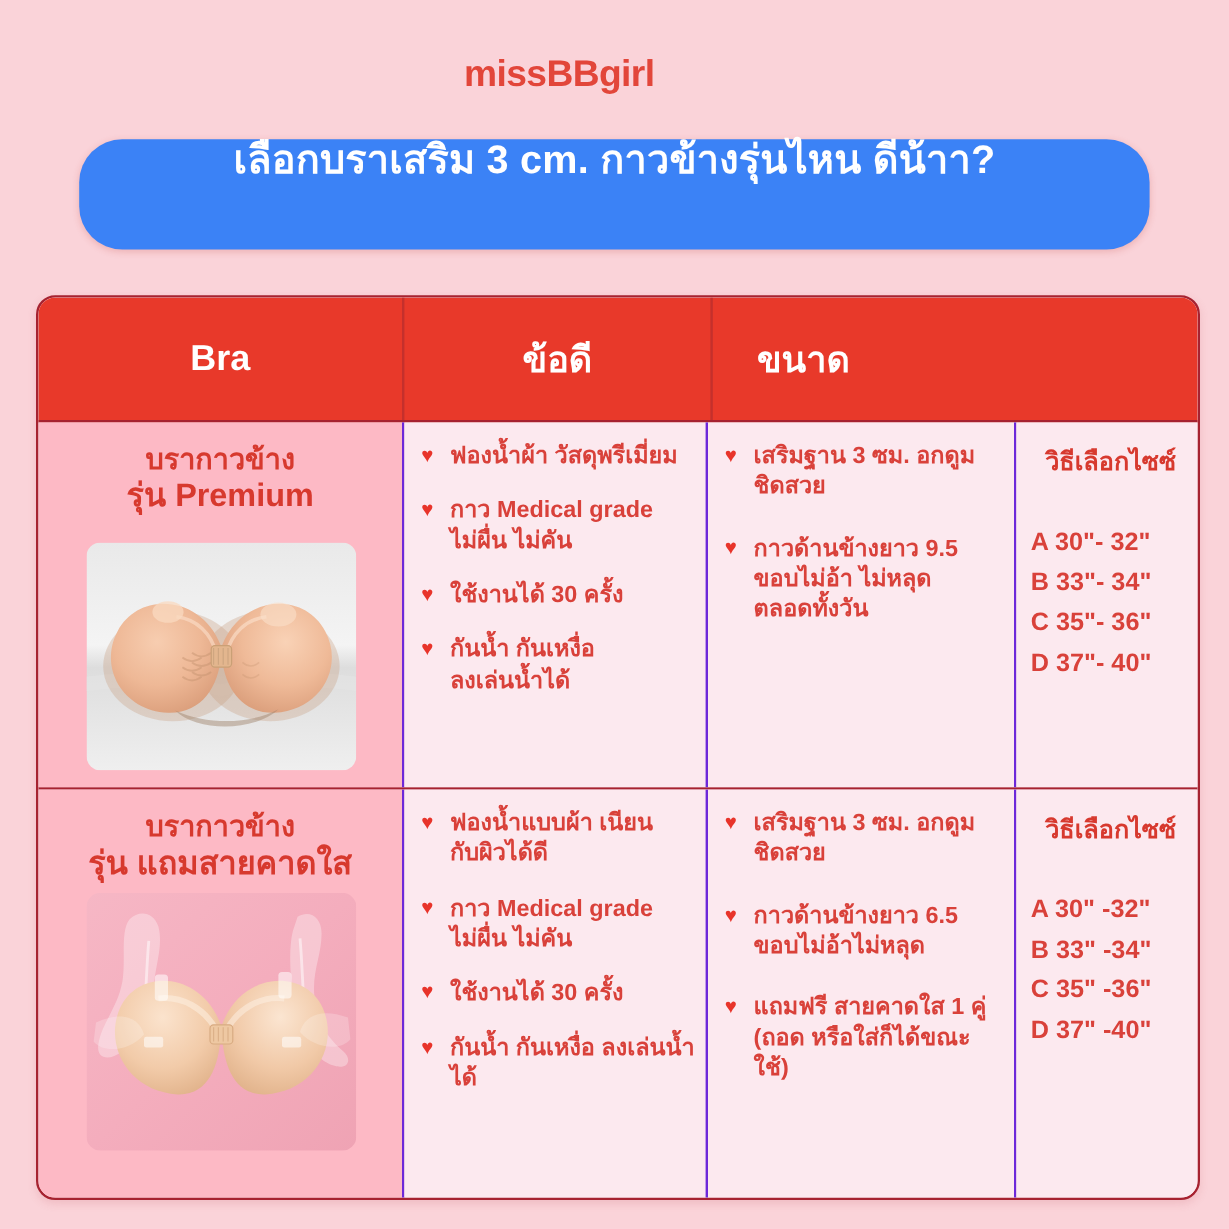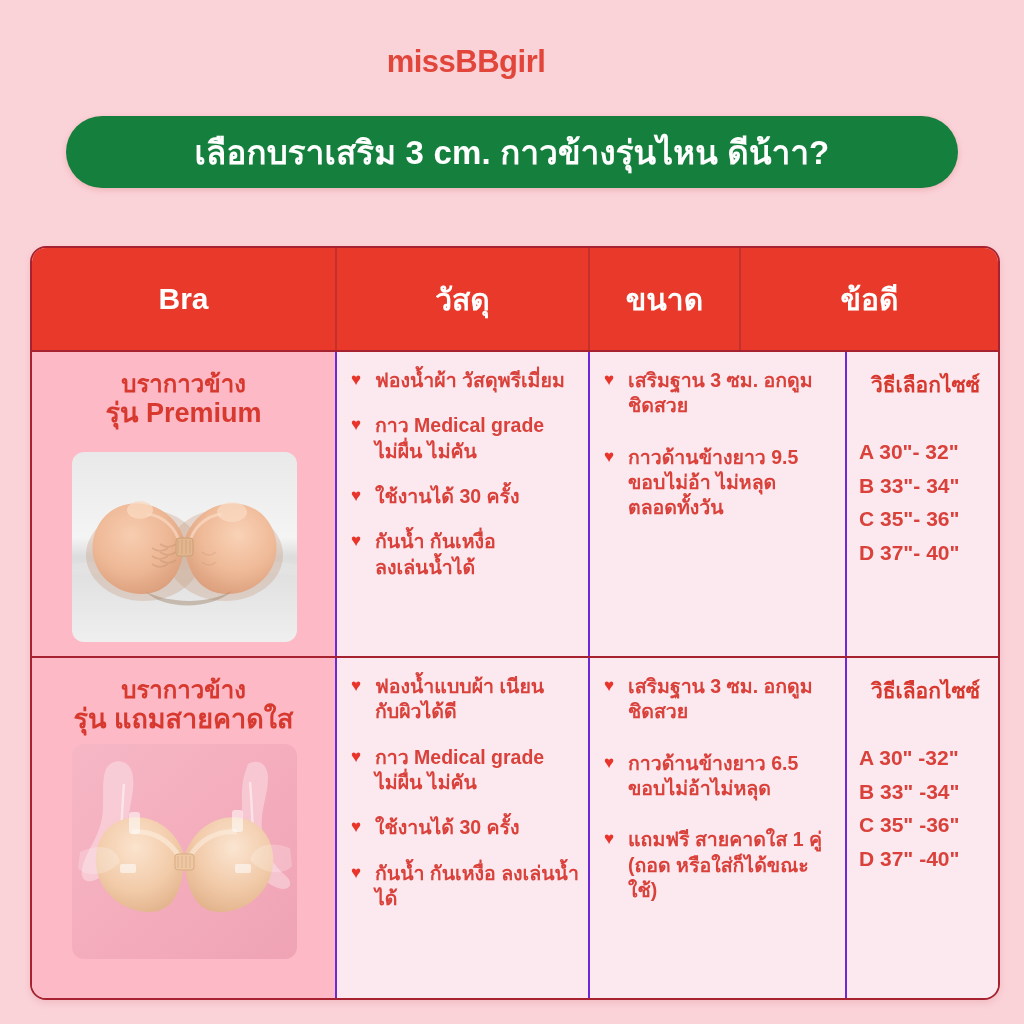--- a/index.html
+++ b/index.html
@@ -15,24 +15,24 @@
   .brand {
     position:absolute; top:44px; left:0; width:932px;
     text-align:center;
     font-size:31px; font-weight:bold; letter-spacing:-0.5px;
     color:#e2463a;
   }
 
   
   .banner {
     position:absolute; left:66px; top:116px;
-    width:892px; height:72px;
-    background:#15803d;
+    width:892px; height:92px;
+    background:#3b82f6;
     border-radius:36px;
-    display:flex; align-items:center; justify-content:center;
+    display:flex; align-items:flex-start; justify-content:center;
     box-shadow:0 2px 6px rgba(190,60,50,.22);
   }
   .banner-text {
     color:#ffffff; font-size:33px; font-weight:bold;
     letter-spacing:.2px; white-space:nowrap;
     line-height:1;
   }
 
   
   .table {
@@ -120,23 +120,22 @@
   <div class="brand">missBBgirl</div>
 
   <div class="banner">
     <div class="banner-text">เลือกบราเสริม 3 cm. กาวข้างรุ่นไหน ดีน้าา?</div>
   </div>
 
   <div class="table">
 
     <div class="thead">
       <div class="th col-1">Bra</div>
-      <div class="th col-2">วัสดุ</div>
+      <div class="th col-3">ข้อดี</div>
       <div class="th col-4">ขนาด</div>
-      <div class="th col-3">ข้อดี</div>
     </div>
 
     <div class="trow r1">
 
       <div class="cell prod col-1">
         <div class="prod-title">
           <span class="l1">บรากาวข้าง</span>
           <span class="l2">รุ่น Premium</span>
         </div>
         <div class="photo p1">

